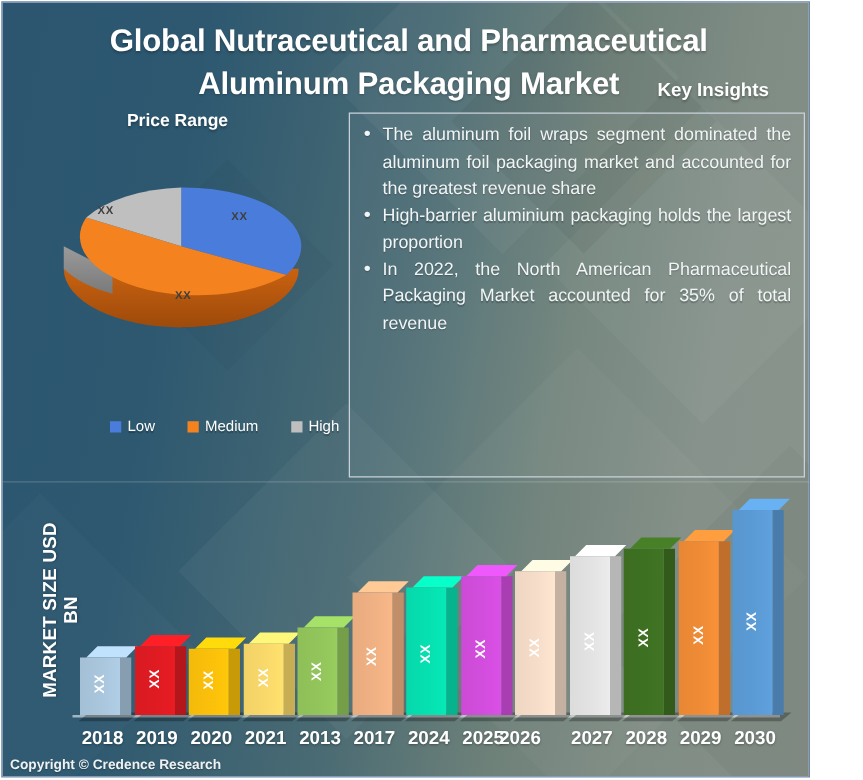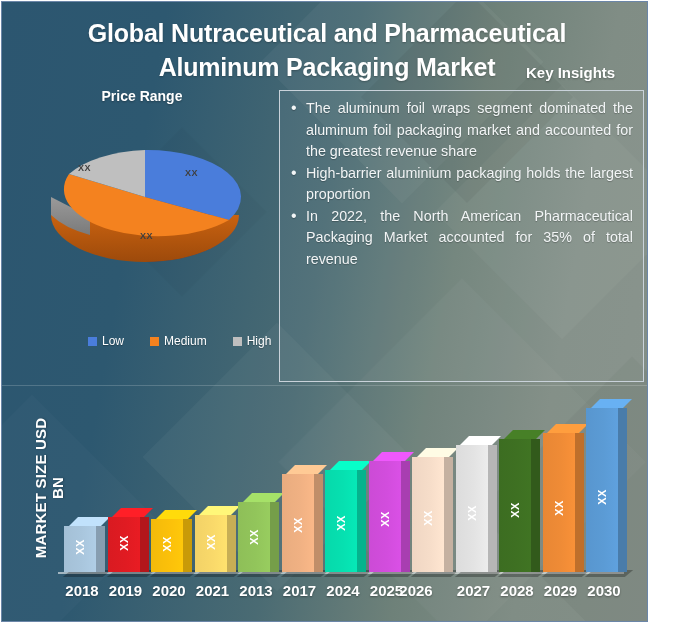--- a/index.html
+++ b/index.html
@@ -371,14 +371,15 @@
           <div class="year" style="left: 262px;">2024</div>
           <div class="year" style="left: 305.5px;">2025</div>
           <div class="year" style="left: 335px;">2026</div>
           <div class="year" style="left: 392.5px;">2027</div>
           <div class="year" style="left: 436px;">2028</div>
           <div class="year" style="left: 479.5px;">2029</div>
           <div class="year" style="left: 523px;">2030</div>
         </div>
     </div>
 
+    <div class="copyright">Copyright © Credence Research</div>
   </div>
 </div>
 
 </body></html>

